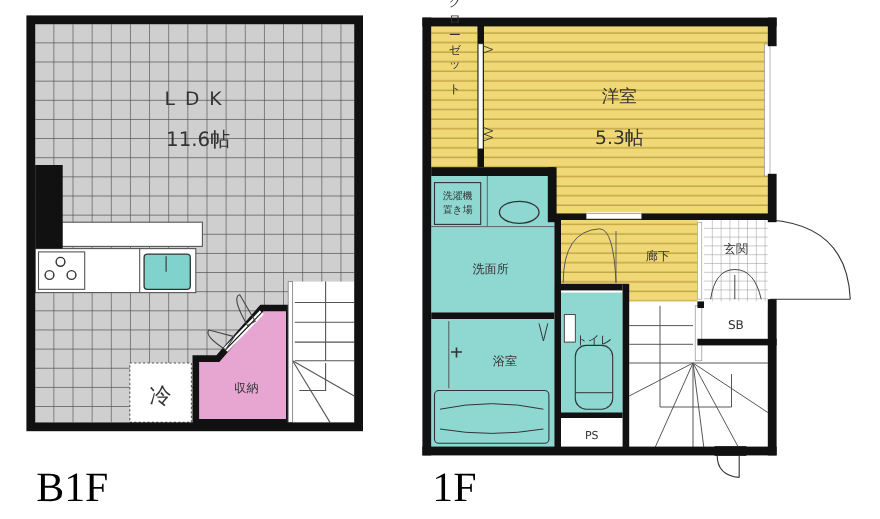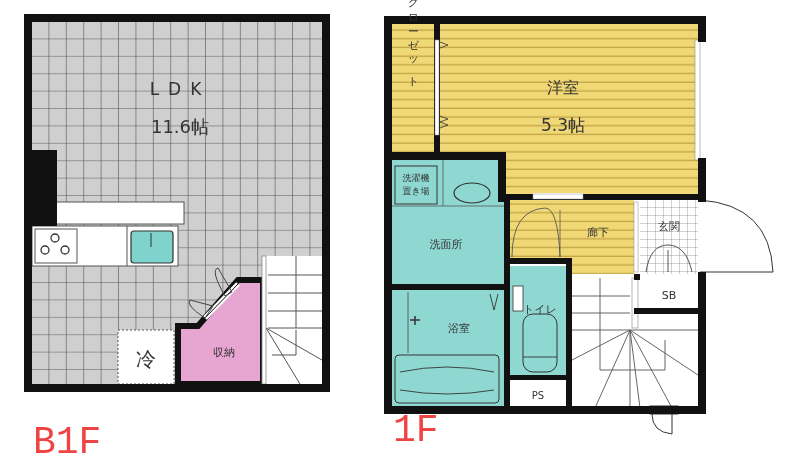--- a/index.html
+++ b/index.html
@@ -1,19 +1,19 @@
 <!DOCTYPE html>
 <html><head>
 <meta charset="utf-8">
 <style>
   html, body { margin:0; padding:0; background:#ffffff; }
   body { width:800px; height:472px; position:relative; overflow:hidden; font-family:"DejaVu Sans", sans-serif; }
   svg { position:absolute; left:0; top:0; }
   .lbl { font-family:"DejaVu Sans", sans-serif; fill:#333; }
-  .floor-label { position:absolute; font-family:Liberation Mono, monospace; font-size:38px; color:#ef4444; line-height:1; }
+  .floor-label { position:absolute; font-family:Liberation Serif, serif; font-size:38px; color:#000000; line-height:1; }
 </style>
 </head>
 <body>
 
 <svg width="800" height="472" viewBox="0 0 800 472">
   <defs>
     <pattern id="tile" width="17.4" height="17.4" patternUnits="userSpaceOnUse" x="32" y="22">
       <rect width="17.4" height="17.4" fill="#cfcfcf"></rect>
       <path d="M17.4 0 V17.4 M0 17.4 H17.4" stroke="#555" stroke-width="1.2"></path>
     </pattern>
@@ -177,13 +177,13 @@
     <text x="459" y="332" text-anchor="middle" font-size="11" class="lbl">浴室</text>
     <text x="540" y="313" text-anchor="middle" font-size="11" class="lbl">トイレ</text>
     <text x="598" y="236" text-anchor="middle" font-size="11" class="lbl">廊下</text>
     <text x="669" y="230" text-anchor="middle" font-size="11" class="lbl">玄関</text>
     <text x="669" y="299" text-anchor="middle" font-size="11" class="lbl">SB</text>
     <text x="538" y="399" text-anchor="middle" font-size="10" class="lbl">PS</text>
   </g>
 </svg>
 
 <div class="floor-label" style="left:33px; top:424px;">B1F</div>
-<div class="floor-label" style="left:393px; top:412px;">1F</div>
+<div class="floor-label" style="left:393px; top:424px;">1F</div>
 
 </body></html>

